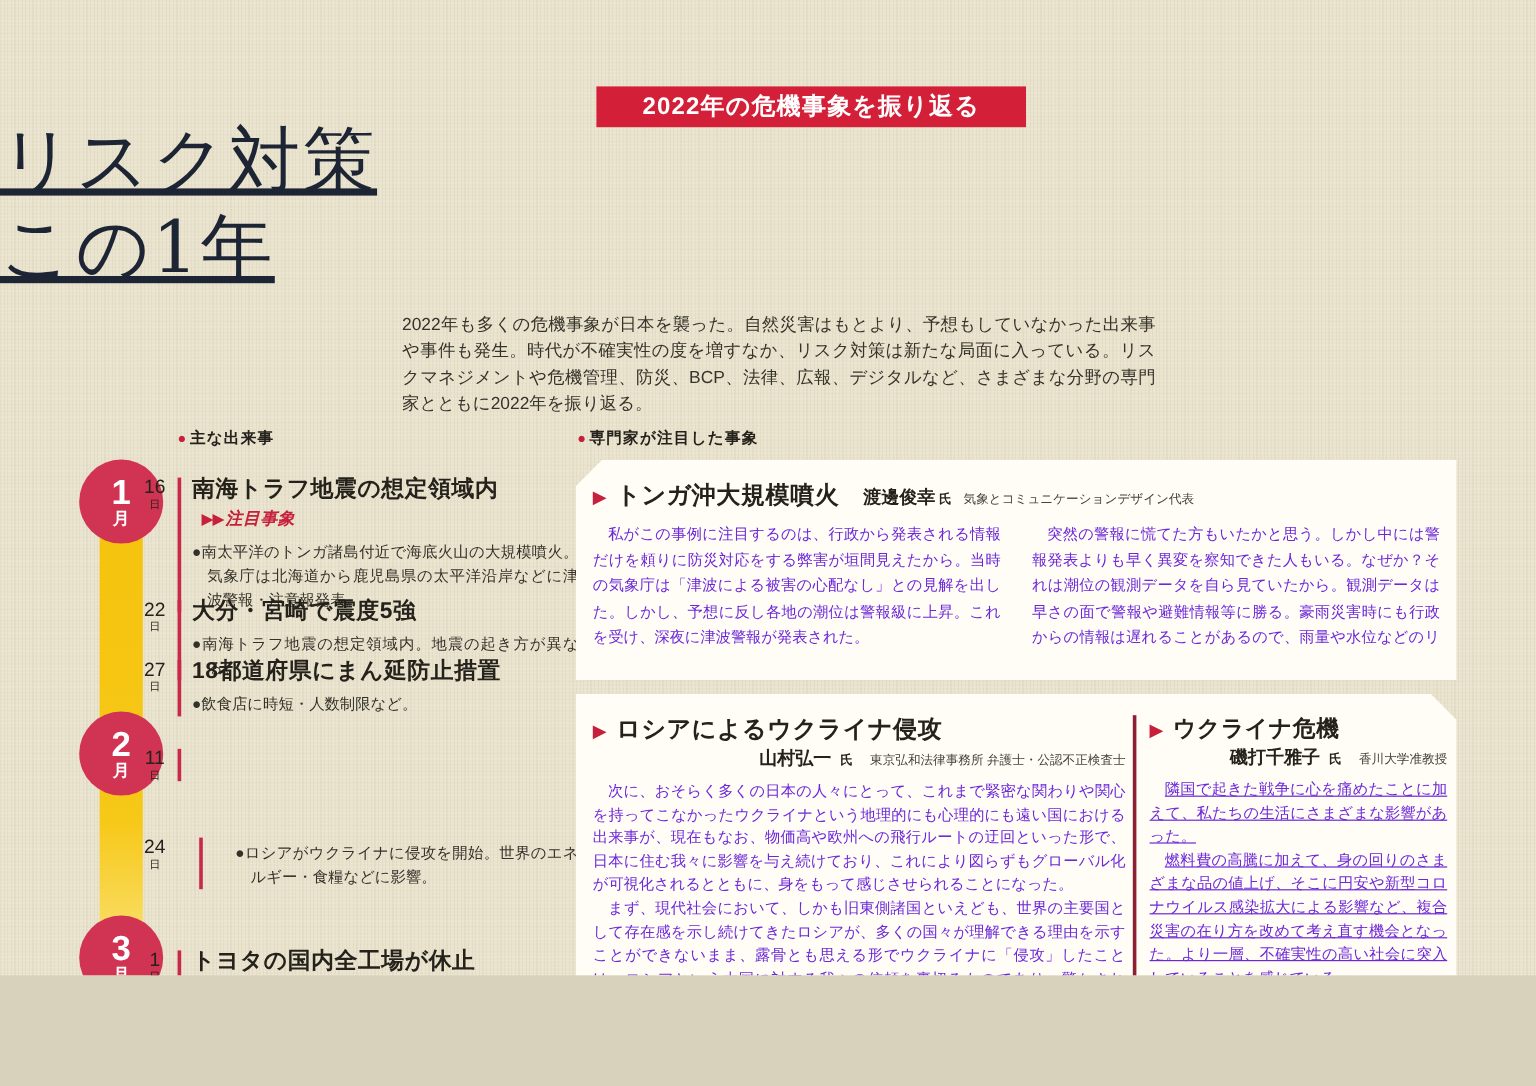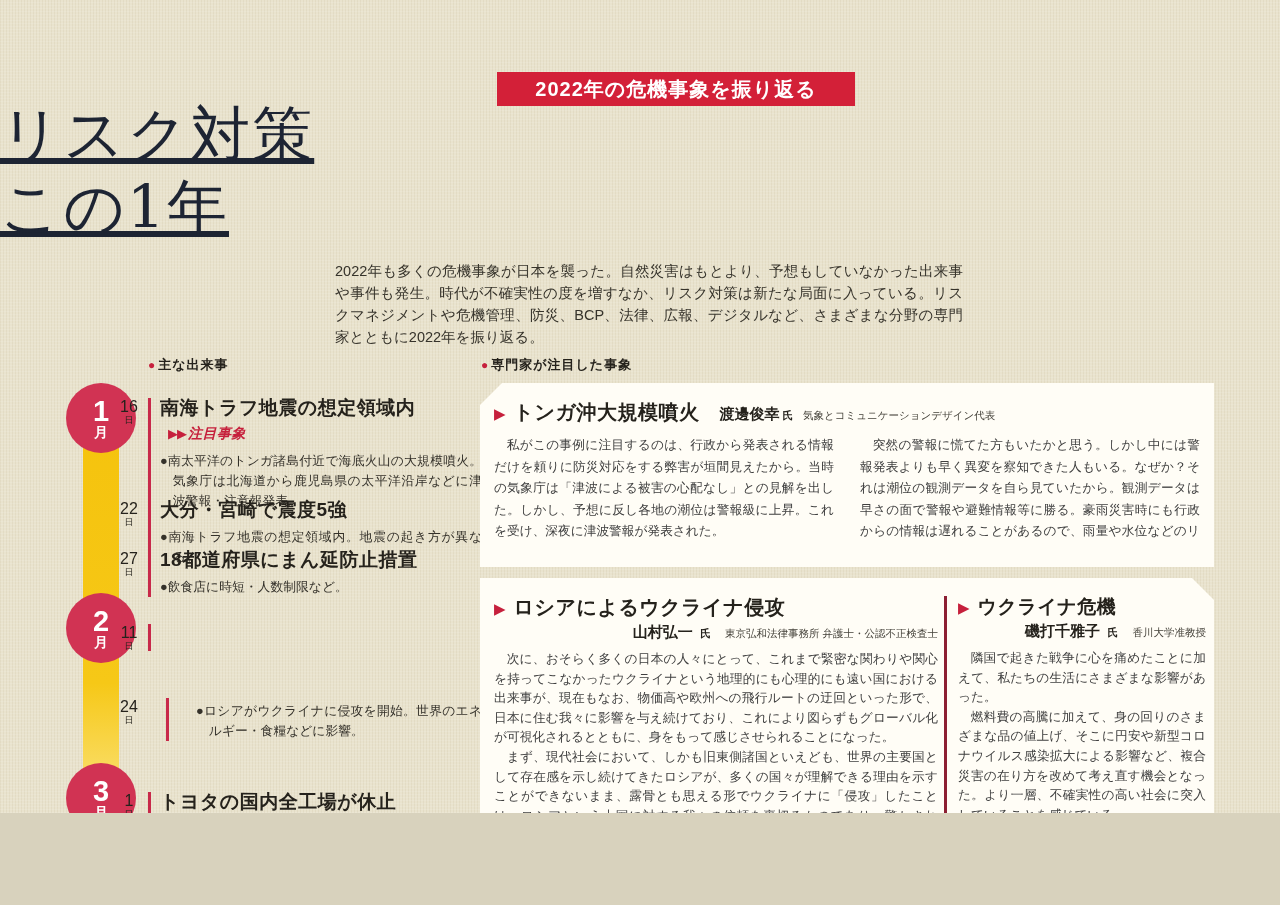--- a/index.html
+++ b/index.html
@@ -70,35 +70,35 @@
     left:480px;top:578px;width:734px;height:277px;
     clip-path:polygon(0 0, calc(100% - 22px) 0, 100% 22px, 100% calc(100% - 20px), calc(100% - 20px) 100%, 0 100%);
   }
   .c-head{display:flex;align-items:baseline;}
   .marker{color:#c6203c;font-size:15px;margin-right:8px;flex:none;}
   .c-title{font-size:20px;font-weight:bold;color:#25221c;letter-spacing:0.5px;}
   .c-name{font-size:15px;font-weight:bold;color:#25221c;}
   .c-hon{font-size:10.5px;font-weight:bold;color:#25221c;margin-left:3px;}
   .c-aff{font-size:10.5px;color:#45423a;margin-left:10px;}
   .nameline{text-align:right;margin-top:2px;}
-  .c-body{font-size:12.7px;color:#404040;text-align:justify;}
+  .c-body{font-size:12.7px;color:#6d28d9;text-align:justify;}
   .c-body p{margin:0;text-indent:1em;}
   #card1 .c-head{padding:16px 14px 0 14px;}
   #card1 .c-name{margin-left:20px;}
   #card1 .c-body{
     margin:9px 14px 0 14px;height:136px;
     column-count:2;column-gap:26px;line-height:21.5px;
   }
   .article{position:absolute;top:0;}
   #art2-1{left:14px;top:16px;width:444px;}
   #art2-2{left:478px;top:16px;width:248px;}
   .divider{position:absolute;left:464px;top:18px;bottom:16px;width:3px;background:#8c1f33;}
   #art2-1 .c-body{margin-top:8px;line-height:19.6px;}
   #art2-2 .c-title{font-size:19px;}
-  #art2-2 .c-body{margin-top:8px;line-height:19.6px;}
+  #art2-2 .c-body{margin-top:8px;line-height:19.6px;text-decoration:underline;}
   
   .pagenum{
     position:absolute;left:1230px;top:859px;width:34px;height:27px;
     background:#1b1b1b;color:#f9a8d4;font-size:13px;font-weight:bold;
     display:flex;align-items:center;justify-content:center;
     clip-path:polygon(25% 0,75% 0,100% 50%,75% 100%,25% 100%,0 50%);
   }
 </style>
 </head>
 <body>

